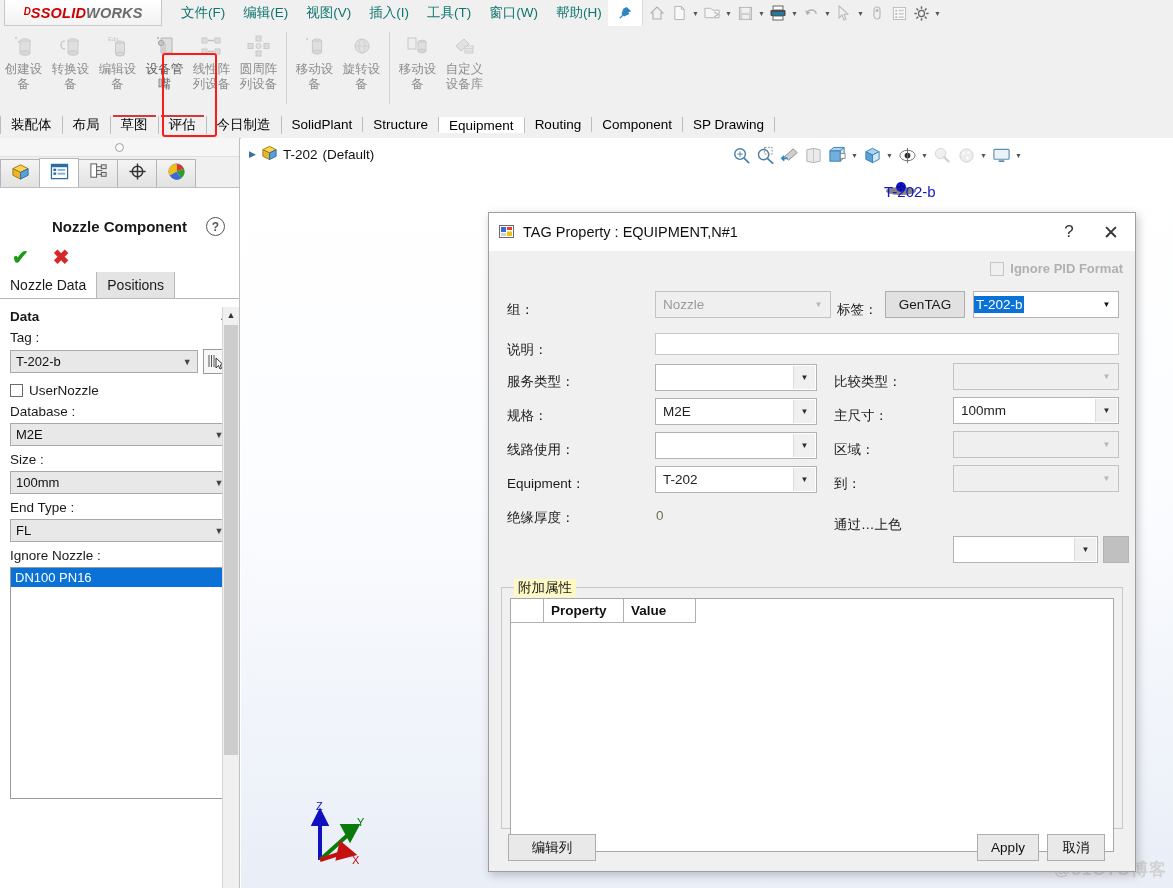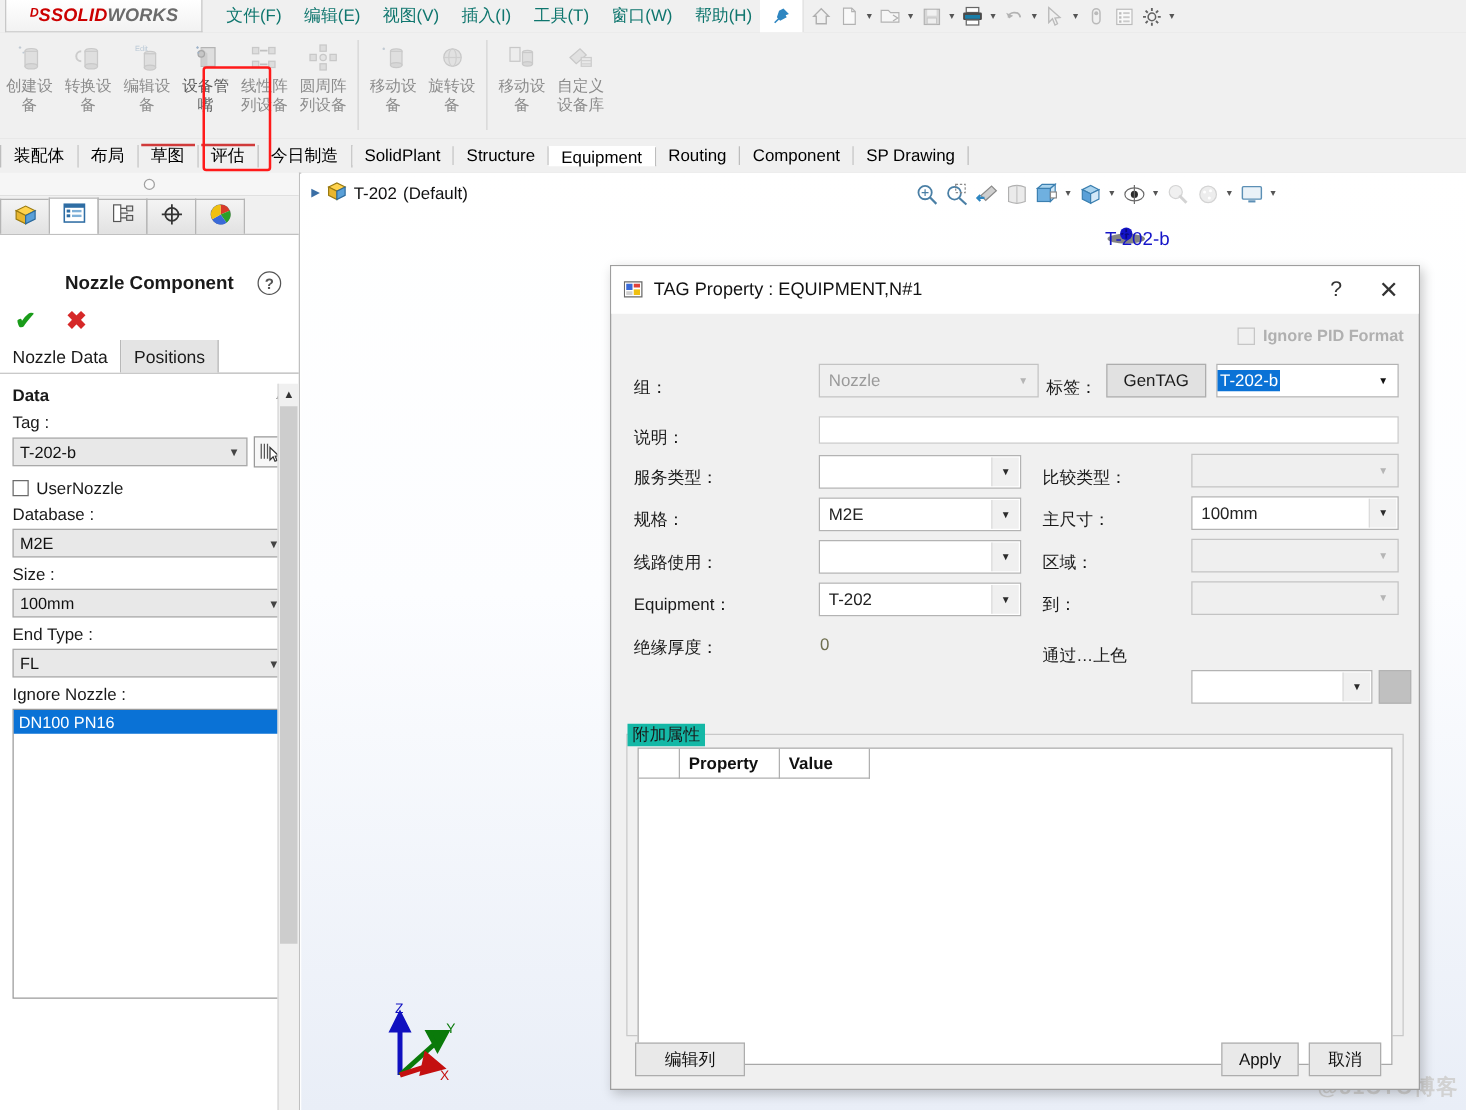--- a/index.html
+++ b/index.html
@@ -223,21 +223,21 @@
   .colorswatch {
     position: absolute; width: 26px; height: 27px; background: #c0c0c0; border: 1px solid #b3b3b3; box-sizing: border-box;
   }
   .plaintext { position: absolute; font-size: 13.5px; color: #6f6f4f; }
 
   .groupbox {
     position: absolute; left: 12px; top: 336px; width: 622px; height: 242px;
     border: 1px solid #c8c8c8; box-sizing: border-box;
   }
   .groupbox-legend {
-    position: absolute; left: 0; top: -9px; background: #14b8a6; padding: 0 4px;
+    position: absolute; left: 12px; top: -9px; background: #fef9c3; padding: 0 4px;
     font-size: 13.5px; color: #1a1a1a; text-align: center;
   }
   .proptable {
     position: absolute; left: 8px; top: 10px; width: 604px; height: 254px;
     background: #ffffff; border: 1px solid #a8a8a8; box-sizing: border-box;
   }
   .pt-head { display: flex; height: 24px; }
   .pt-cell {
     border-right: 1px solid #b0b0b0; border-bottom: 1px solid #b0b0b0;
     display: flex; align-items: center; padding-left: 7px;

